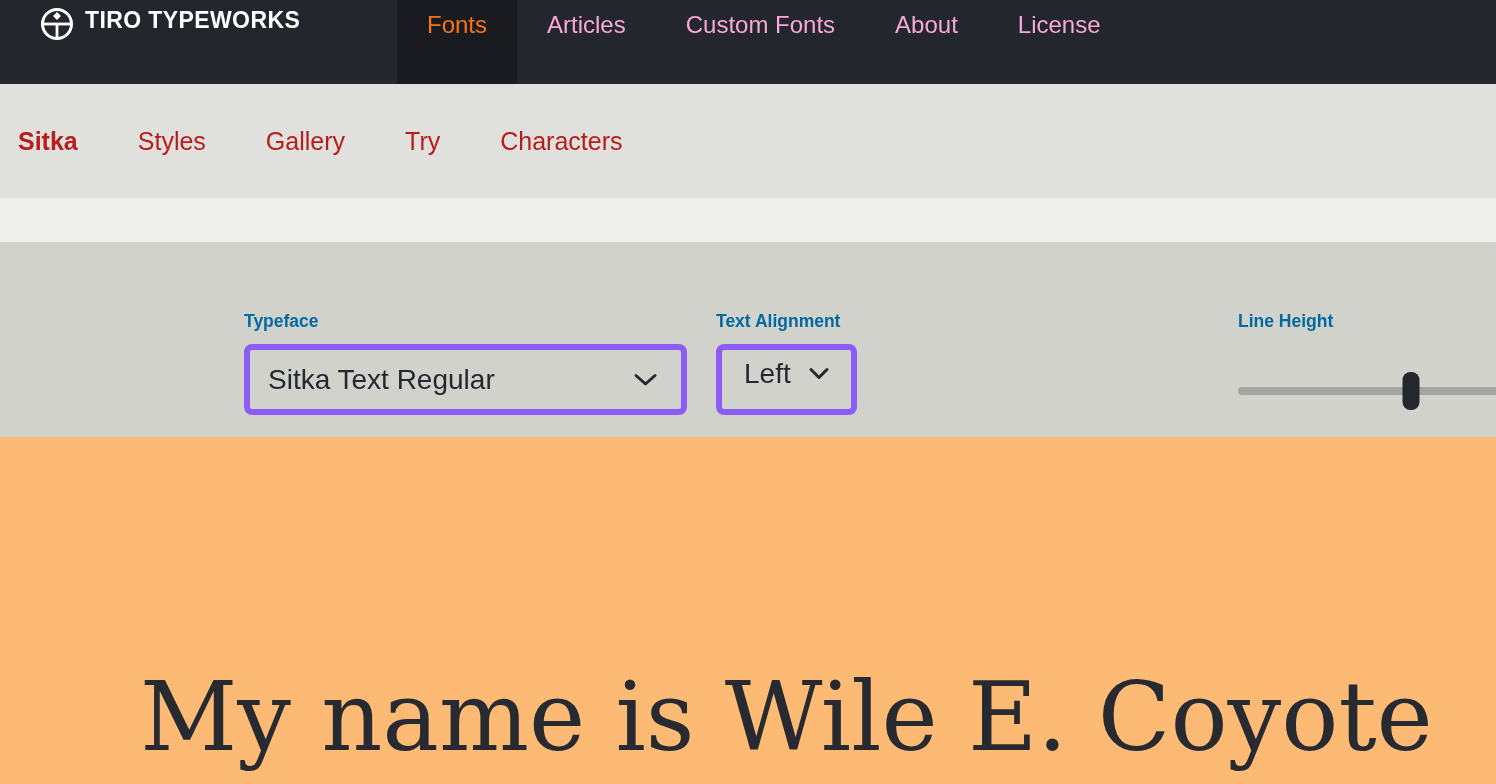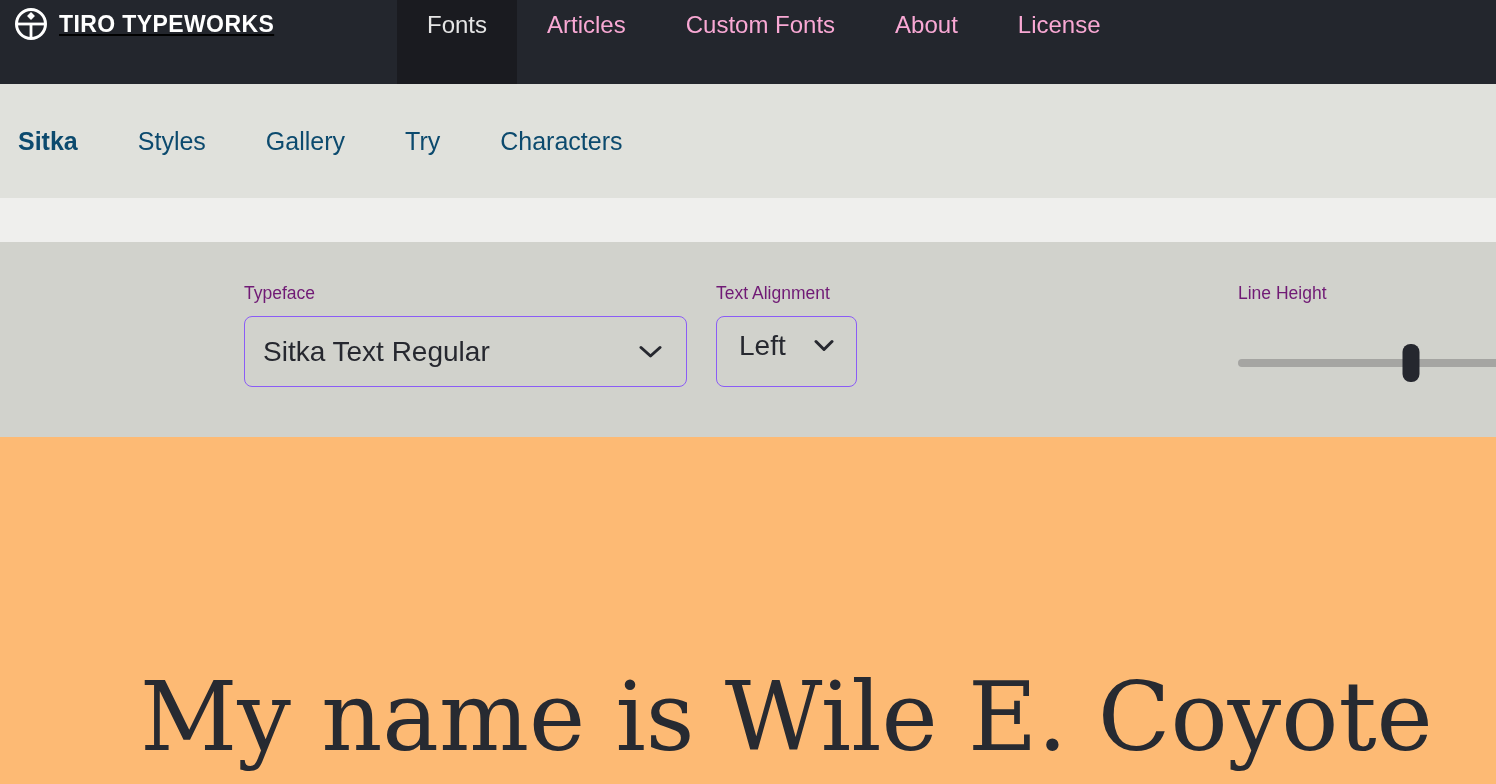--- a/index.html
+++ b/index.html
@@ -4,47 +4,47 @@
 <style>
   html,body{margin:0;padding:0;}
   body{
     width:1496px;height:784px;overflow:hidden;position:relative;
     font-family:"Liberation Sans",sans-serif;background:#dfe0da;
   }
   
   .topnav{
     height:84px;background:#23262d;display:flex;align-items:flex-start;position:relative;
   }
-  .brand{display:flex;align-items:center;gap:11px;padding-left:14px;padding-top:7px;cursor:pointer;text-decoration:underline;}
+  .brand{display:flex;align-items:flex-start;gap:11px;padding-left:40px;padding-top:7px;cursor:pointer;}
   .brand-text{color:#ffffff;font-weight:bold;font-size:23px;letter-spacing:0.4px;white-space:nowrap;}
   .topnav-items{position:absolute;left:397px;top:0;height:84px;display:flex;}
   .topnav-item{
     display:flex;align-items:flex-start;padding:11px 30px 0 30px;height:73px;
     font-size:24px;color:#f9a8d4;text-decoration:none;cursor:pointer;white-space:nowrap;
   }
-  .topnav-item.active{background:#1a1b20;color:#e5e5e5;}
+  .topnav-item.active{background:#1a1b20;color:#f97316;}
   
   .subnav{
     height:114px;background:#e0e1dc;display:flex;align-items:center;padding-left:18px;
   }
   .subnav-item{
-    font-size:25px;color:#0c4a6e;margin-right:60px;cursor:pointer;text-decoration:none;white-space:nowrap;
+    font-size:25px;color:#b91c1c;margin-right:60px;cursor:pointer;text-decoration:none;white-space:nowrap;
   }
   .subnav-item.em{font-weight:bold;}
   .strip{height:44px;background:#efefed;}
   
   .controls{height:195px;background:#d1d2cc;position:relative;}
   .ctl{position:absolute;top:41px;}
   .ctl-typeface{left:244px;}
   .ctl-alignment{left:716px;}
   .ctl-fontsize{left:943px;}
   .ctl-lineheight{left:1238px;}
-  .ctl-label{display:block;font-size:17.5px;font-weight:normal;color:#701a75;height:20px;}
+  .ctl-label{display:block;font-size:17.5px;font-weight:bold;color:#0369a1;height:20px;margin-top:28px;}
   .select{
-    margin-top:13px;height:71px;box-sizing:border-box;border:1px solid #8b5cf6;border-radius:8px;
+    margin-top:13px;height:71px;box-sizing:border-box;border:6px solid #8b5cf6;border-radius:8px;
     display:flex;align-items:center;justify-content:space-between;cursor:pointer;background:transparent;
   }
   .select-typeface{width:443px;padding:0 24px 0 18px;}
   .select-alignment{width:141px;padding:0 22px 12px 22px;}
   .select-value{font-size:28px;color:#26282f;white-space:nowrap;}
   .chev{flex:0 0 auto;margin-left:14px;}
   .slider{position:relative;width:266px;height:71px;margin-top:13px;cursor:pointer;}
   .slider-track{
     position:absolute;left:0;right:0;top:47px;transform:translateY(-50%);
     height:8px;border-radius:4px;background:#a5a5a2;

